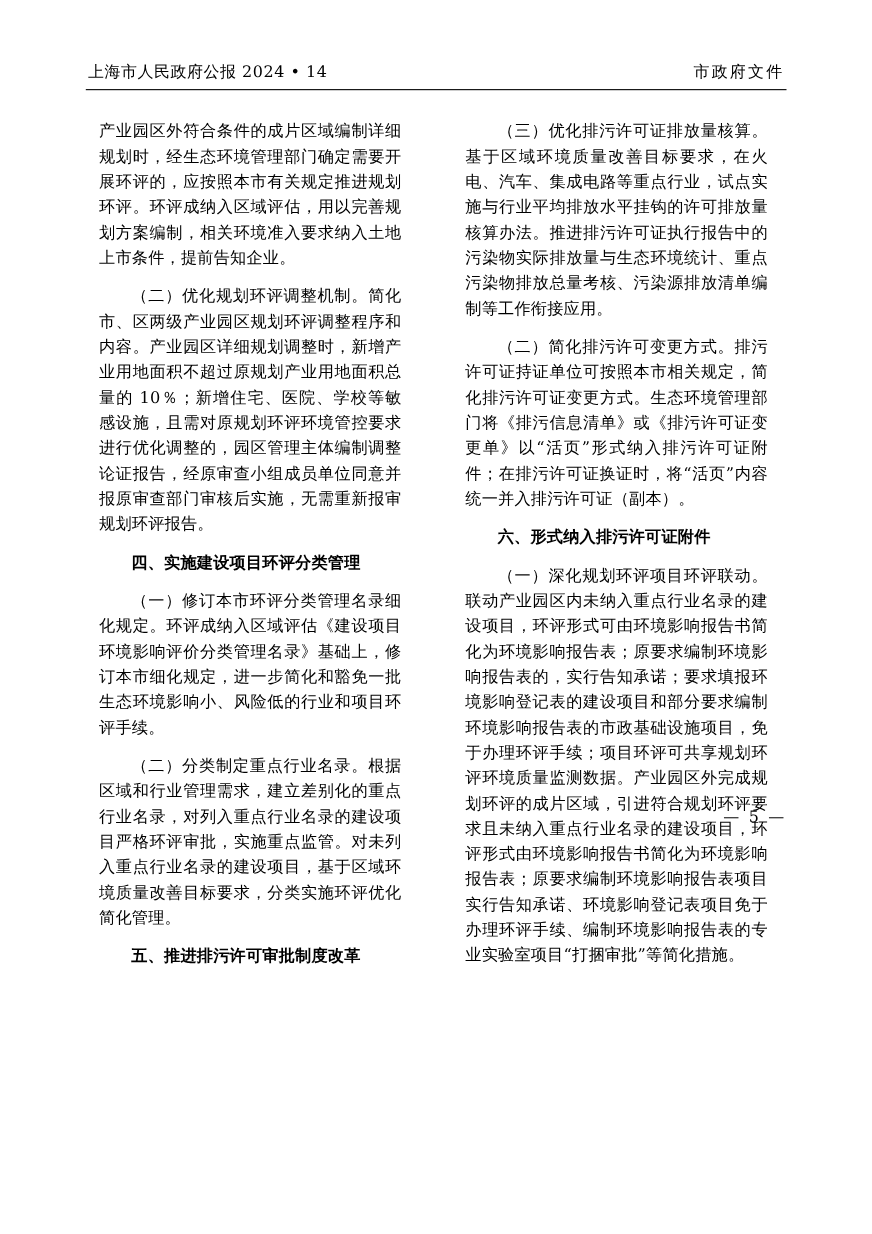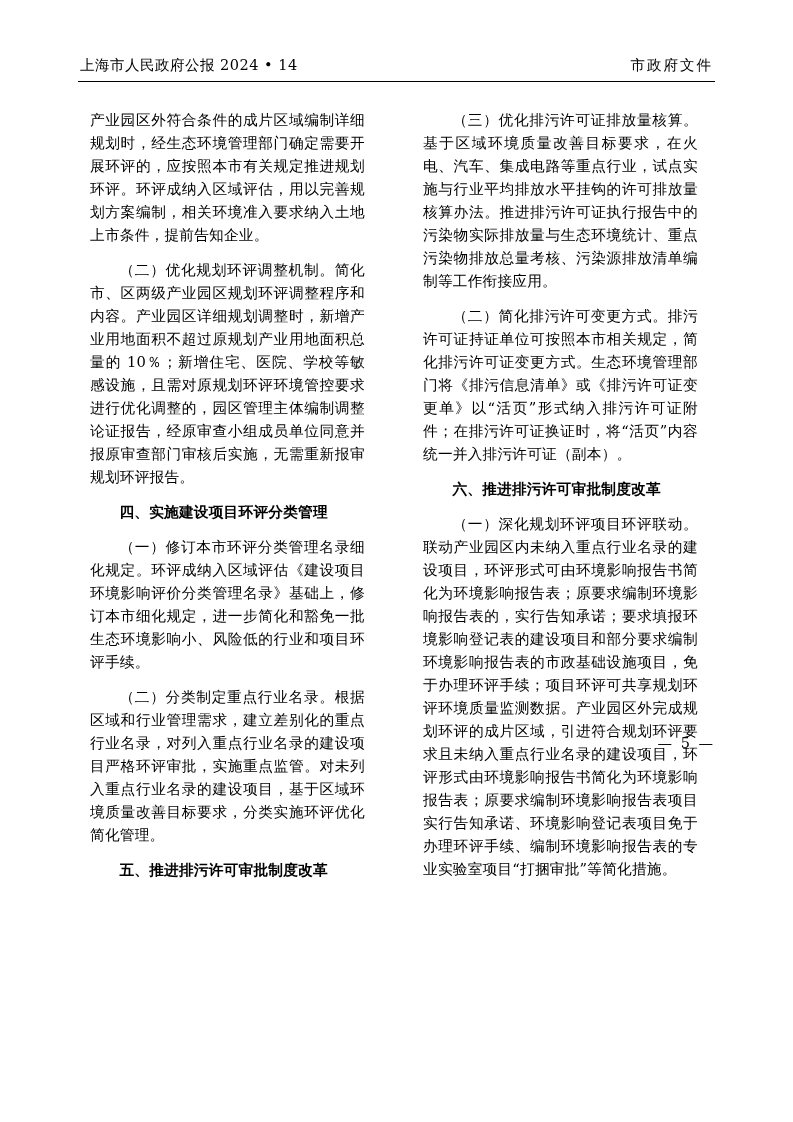--- a/index.html
+++ b/index.html
@@ -93,20 +93,20 @@
       <p class="section">四、实施建设项目环评分类管理</p>
       <p class="indent">（一）修订本市环评分类管理名录细化规定。环评成纳入区域评估《建设项目环境影响评价分类管理名录》基础上，修订本市细化规定，进一步简化和豁免一批生态环境影响小、风险低的行业和项目环评手续。</p>
       <p class="indent">（二）分类制定重点行业名录。根据区域和行业管理需求，建立差别化的重点行业名录，对列入重点行业名录的建设项目严格环评审批，实施重点监管。对未列入重点行业名录的建设项目，基于区域环境质量改善目标要求，分类实施环评优化简化管理。</p>
       <p class="section">五、推进排污许可审批制度改革</p>
 
     </div>
 
     <div class="col">
       <p class="indent">（三）优化排污许可证排放量核算。基于区域环境质量改善目标要求，在火电、汽车、集成电路等重点行业，试点实施与行业平均排放水平挂钩的许可排放量核算办法。推进排污许可证执行报告中的污染物实际排放量与生态环境统计、重点污染物排放总量考核、污染源排放清单编制等工作衔接应用。</p>
       <p class="indent">（二）简化排污许可变更方式。排污许可证持证单位可按照本市相关规定，简化排污许可证变更方式。生态环境管理部门将《排污信息清单》或《排污许可证变更单》以“活页”形式纳入排污许可证附件；在排污许可证换证时，将“活页”内容统一并入排污许可证（副本）。</p>
-      <p class="section">六、推进排污许可审批制度改革</p>
+      <p class="section">六、形式纳入排污许可证附件</p>
       <p class="indent">（一）深化规划环评项目环评联动。联动产业园区内未纳入重点行业名录的建设项目，环评形式可由环境影响报告书简化为环境影响报告表；原要求编制环境影响报告表的，实行告知承诺；要求填报环境影响登记表的建设项目和部分要求编制环境影响报告表的市政基础设施项目，免于办理环评手续；项目环评可共享规划环评环境质量监测数据。产业园区外完成规划环评的成片区域，引进符合规划环评要求且未纳入重点行业名录的建设项目，环评形式由环境影响报告书简化为环境影响报告表；原要求编制环境影响报告表项目实行告知承诺、环境影响登记表项目免于办理环评手续、编制环境影响报告表的专业实验室项目“打捆审批”等简化措施。</p>
 
     </div>
   </div>
 
   <div class="footer">— 5 —</div>
 </div>
 
 </body></html>

